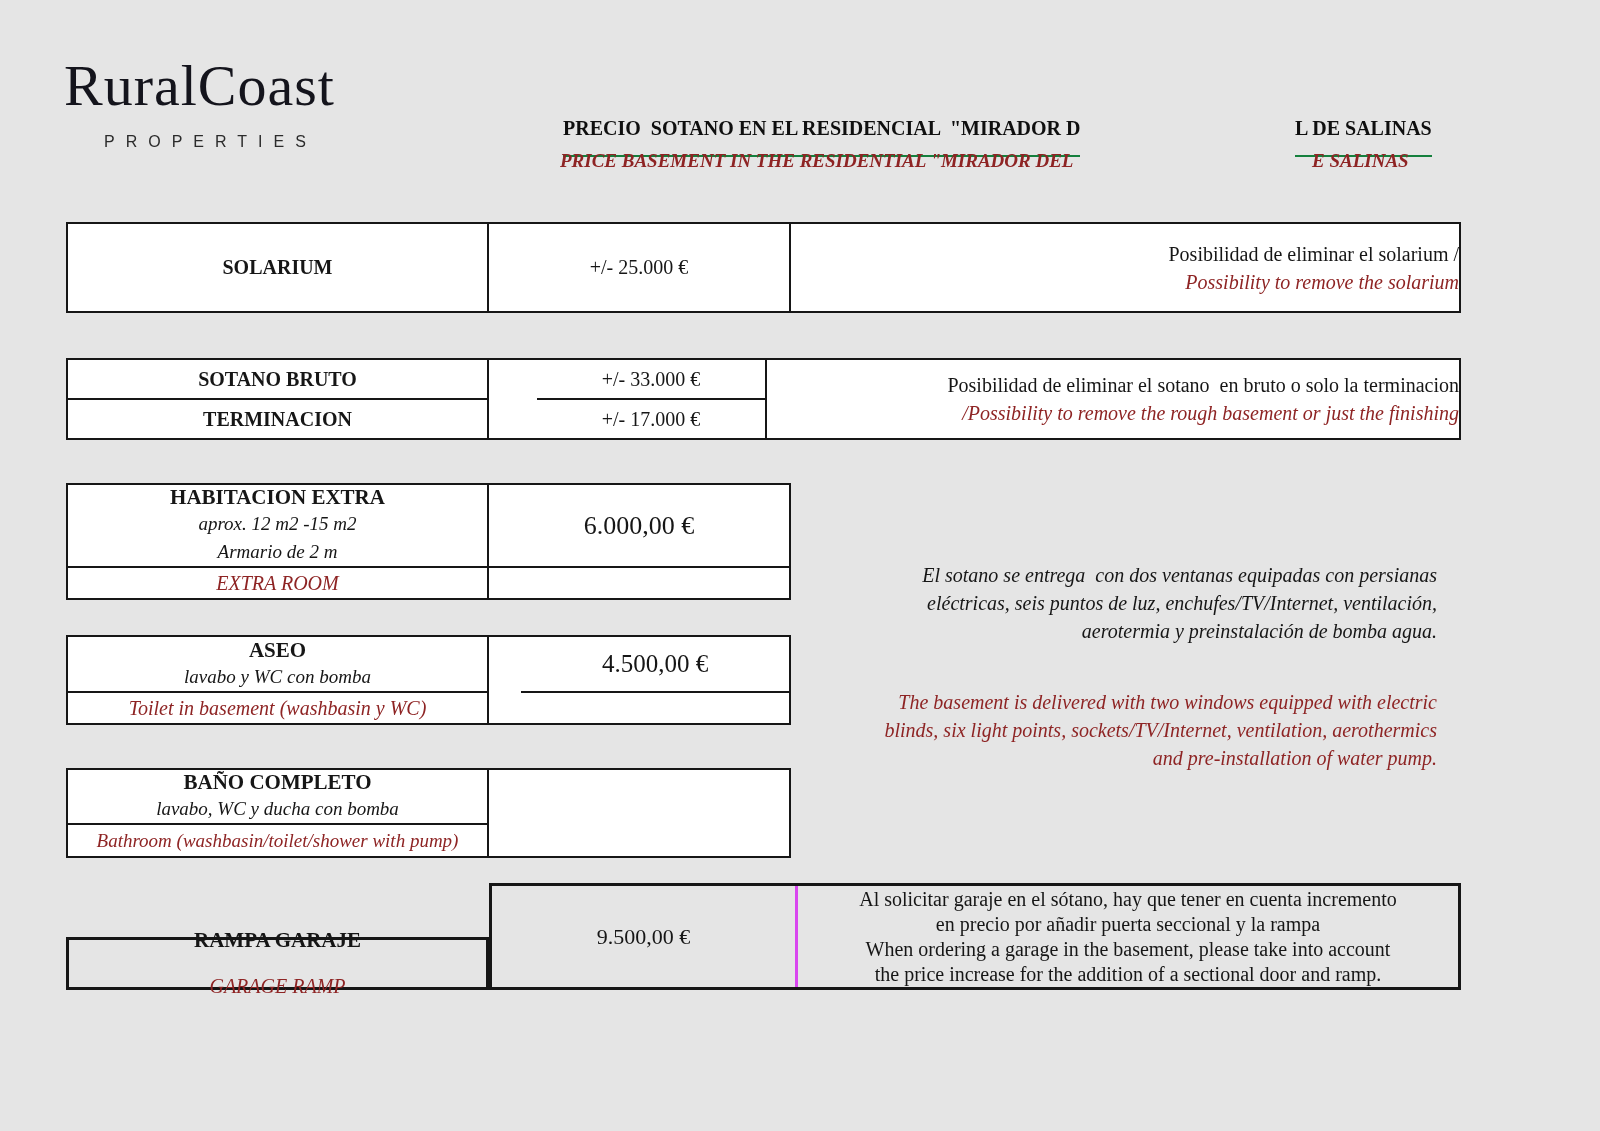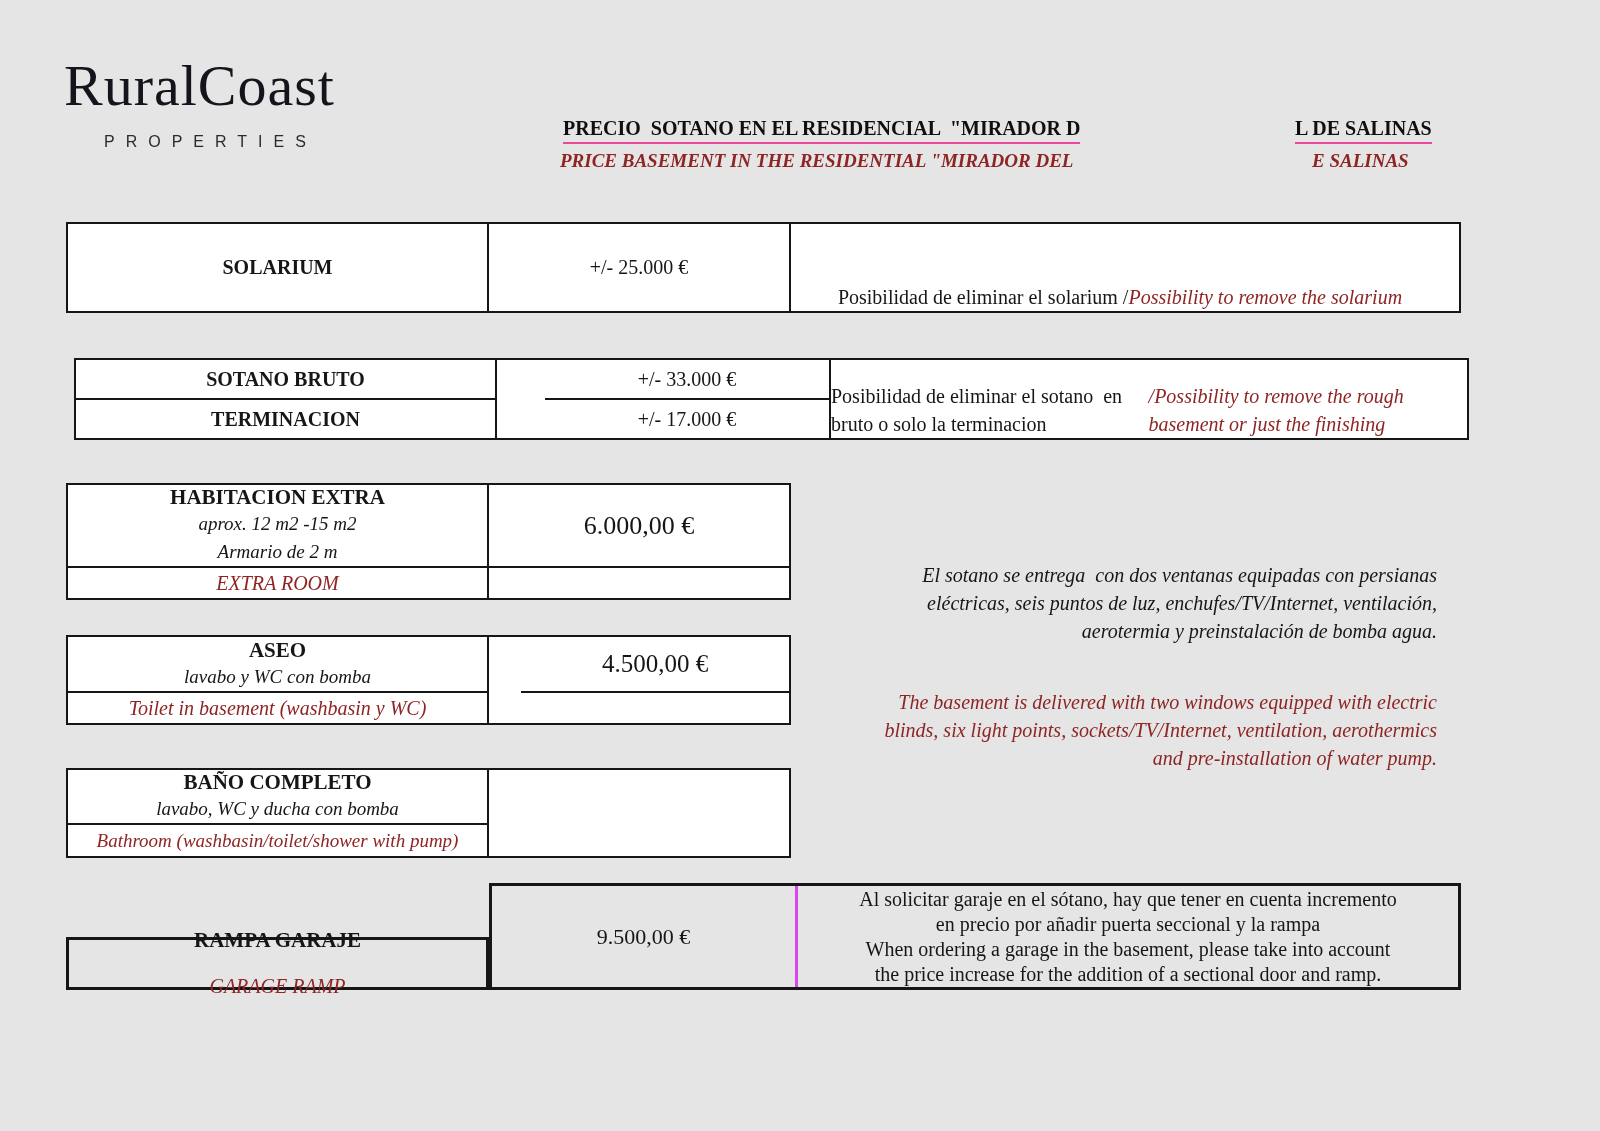--- a/index.html
+++ b/index.html
@@ -27,22 +27,22 @@
     font-size:16px;
     color:#2b2b2b;
     letter-spacing:11px;
   }
 
   
   .title-es{
     font-size:20px;
     font-weight:bold;
     white-space:pre;
-    border-bottom:2px solid #ec4899;
-    padding-bottom:2px;
+    border-bottom:2px solid #15803d;
+    padding-bottom:15px;
     color:#0f0f0f;
     font-family:Liberation Serif, serif;
   }
   .title-en{
     font-size:19px;
     font-style:italic;
     font-weight:bold;
     white-space:pre;
   }
   .red{color:#8e2424;}
@@ -51,21 +51,21 @@
   .tbl{border:2px solid #161616;display:flex;background:#fff;}
   .cell{display:flex;flex-direction:column;justify-content:center;align-items:center;box-sizing:border-box;}
   .v-div{border-right:2px solid #161616;}
   .ital{font-style:italic;}
   .pre{white-space:pre-wrap;}
   .lbl{font-size:20px;font-weight:bold;}
   .lbl-lg{font-size:21px;font-weight:bold;}
   .detail{font-size:19px;font-style:italic;line-height:28px;}
   .price{font-size:20px;}
 
-  .note-cell{flex:1;display:flex;flex-direction:row;justify-content:center;align-items:flex-end;padding-right:10px;}
+  .note-cell{flex:1;display:flex;flex-direction:column;justify-content:center;align-items:flex-end;}
   .note-line{font-size:20px;line-height:28px;white-space:pre-wrap;}
 
   .col2{display:flex;flex-direction:column;box-sizing:border-box;}
   .rowcell{flex:1;display:flex;align-items:center;justify-content:center;box-sizing:border-box;}
   .rowcell.first{border-bottom:2px solid #161616;}
 
   .t-col{display:flex;flex-direction:column;box-sizing:border-box;}
   .t-main{display:flex;flex-direction:column;justify-content:center;align-items:center;border-bottom:2px solid #161616;box-sizing:border-box;}
   .t-sub{flex:1;display:flex;align-items:center;justify-content:center;box-sizing:border-box;}
   .sub-red{font-size:20px;font-style:italic;}
@@ -105,26 +105,26 @@
     </div>
     <div class="cell v-div" style="width:302px;">
       <span class="price">+/- 25.000 €</span>
     </div>
     <div class="note-cell">
       <div class="note-line pre">Posibilidad de eliminar el solarium /</div>
       <div class="note-line ital red pre">Possibility to remove the solarium</div>
     </div>
   </div>
 
-  <div class="abs tbl" style="left:74px;top:358px;width:1395px;height:82px;">
+  <div class="abs tbl" style="left:66px;top:358px;width:1395px;height:82px;">
     <div class="col2 v-div" style="width:421px;">
       <div class="rowcell first lbl">SOTANO BRUTO</div>
       <div class="rowcell lbl">TERMINACION</div>
     </div>
-    <div class="col2 v-div" style="width:334px;padding-left:48px;">
+    <div class="col2 v-div" style="width:278px;padding-left:48px;">
       <div class="rowcell first price">+/- 33.000 €</div>
       <div class="rowcell price">+/- 17.000 €</div>
     </div>
     <div class="note-cell">
       <div class="note-line pre">Posibilidad de eliminar el sotano  en bruto o solo la terminacion</div>
       <div class="note-line ital red pre">/Possibility to remove the rough basement or just the finishing</div>
     </div>
   </div>
 
   <div class="abs tbl" style="left:66px;top:483px;width:725px;height:117px;">

